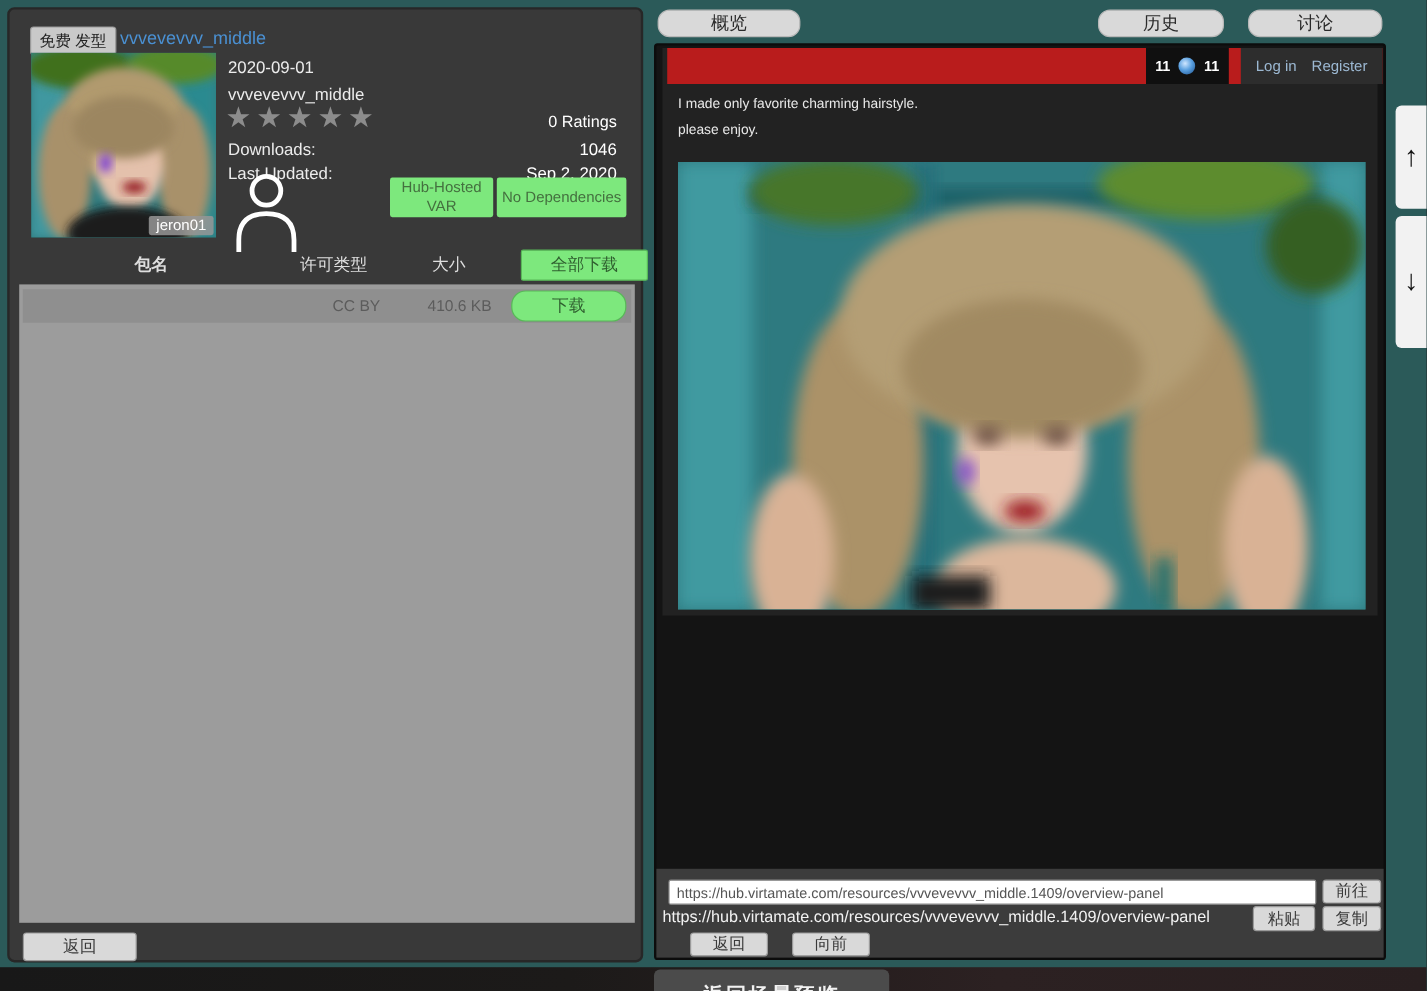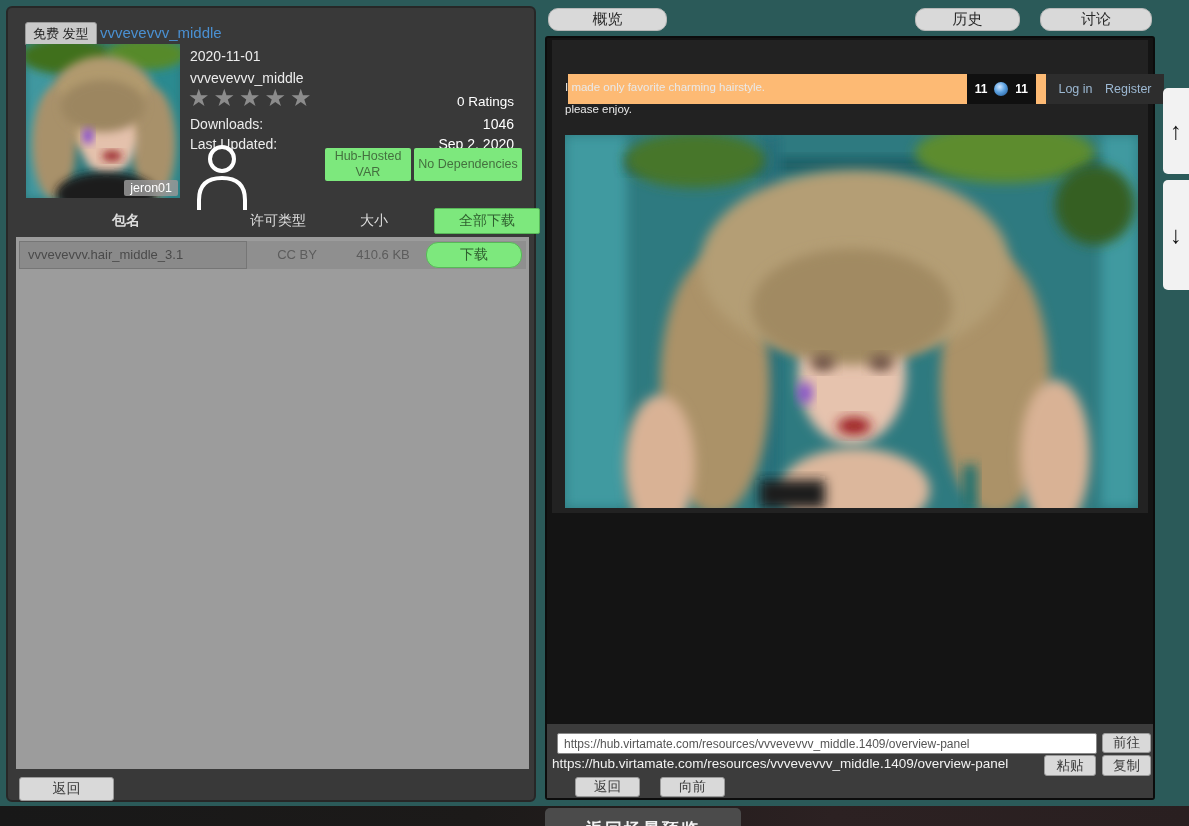--- a/index.html
+++ b/index.html
@@ -58,21 +58,21 @@
     border-radius:10px; display:flex; align-items:center; justify-content:center; cursor:pointer;
     border:1px solid #b8b8b8; }
   #tab-overview { left:548px; width:119px; }
   #tab-history { left:915px; width:105px; }
   #tab-discussion { left:1040px; width:112px; }
 
   
   #webview { position:absolute; left:545px; top:36px; width:610px; height:764px;
     background:#141414; border:2px solid #0c0c0c; border-radius:3px; }
   #web-content { position:absolute; left:5px; top:2px; width:596px; height:473px; background:#222; }
-  #web-header { position:absolute; left:16px; top:0; width:596px; height:30px; background:#fdba74;margin-top:34px; }
+  #web-header { position:absolute; left:4px; top:0; width:596px; height:30px; background:#b91c1c; }
   #stat-group { position:absolute; right:128px; top:0; height:30px; display:flex; align-items:center; gap:7px;
     background:#101010; padding:0 8px; }
   .stat-num { color:#fff; font-size:12px; font-weight:bold; }
   #hub-icon { width:14px; height:14px; border-radius:50%;
     background:radial-gradient(circle at 40% 35%, #cfe6ff 0%, #5aa0e0 45%, #1c4f8a 100%); }
   #login-seg { position:absolute; right:0; top:0; width:118px; height:30px; background:#2d2d2d;
     display:flex; align-items:center; justify-content:space-evenly; }
   .web-link { color:#9cb8d2; font-size:12.5px; cursor:pointer; }
   .desc-line { position:absolute; left:13px; color:#e9e9e9; font-size:11.5px; }
   #desc-1 { top:41px; } #desc-2 { top:63px; }
@@ -127,21 +127,21 @@
         <ellipse cx="128" cy="100" rx="22" ry="55" fill="#a8916a" filter="url(#b1)"></ellipse>
         <ellipse cx="82" cy="95" rx="28" ry="36" fill="#e4c1ac" filter="url(#b1)"></ellipse>
         <ellipse cx="77" cy="62" rx="42" ry="26" fill="#9c8660" filter="url(#b1)"></ellipse>
         <ellipse cx="86" cy="112" rx="10" ry="5" fill="#951d22" filter="url(#b1)"></ellipse>
         <ellipse cx="62" cy="92" rx="5" ry="8" fill="#7c3fd0" filter="url(#b1)"></ellipse>
         <ellipse cx="80" cy="150" rx="50" ry="22" fill="#1d1d1d" filter="url(#b1)"></ellipse>
       </svg>
       <span id="thumb-author">jeron01</span>
     </div>
 
-    <span class="info-label" style="top:40px;">2020-11-01</span>
+    <span class="info-label" style="top:40px;">2020-09-01</span>
     <span class="info-label" style="top:62px;">vvvevevvv_middle</span>
     <span id="rating-stars">★★★★★</span>
     <span class="info-value-right" style="top:86px; font-size:13.5px;">0 Ratings</span>
     <span class="info-label" style="top:108px;">Downloads:</span>
     <span class="info-value-right" style="top:108px;">1046</span>
     <span class="info-label" style="top:128px;">Last Updated:</span>
     <span class="info-value-right" style="top:128px;">Sep 2, 2020</span>
 
     <div id="badge-hub-hosted" class="green-badge">Hub-Hosted VAR</div>
     <div id="badge-no-deps" class="green-badge">No Dependencies</div>
@@ -151,21 +151,20 @@
       <path d="M4,68 L4,58 Q4,36 27,36 Q50,36 50,58 L50,68" fill="none" stroke="#fff" stroke-width="4"></path>
     </svg>
 
     <span id="col-package" class="tbl-head">包名</span>
     <span id="col-license" class="tbl-head">许可类型</span>
     <span id="col-size" class="tbl-head">大小</span>
     <div id="download-all-btn" class="green-btn">全部下载</div>
 
     <div id="list-area">
       <div id="pkg-row">
-        <div id="pkg-name-cell">vvvevevvv.hair_middle_3.1</div>
         <span id="pkg-license">CC BY</span>
         <span id="pkg-size">410.6 KB</span>
         <div id="pkg-download-btn" class="green-btn">下载</div>
       </div>
     </div>
 
     <div id="left-back-btn">返回</div>
   </div>
 
   <div id="tab-overview" class="top-tab">概览</div>

